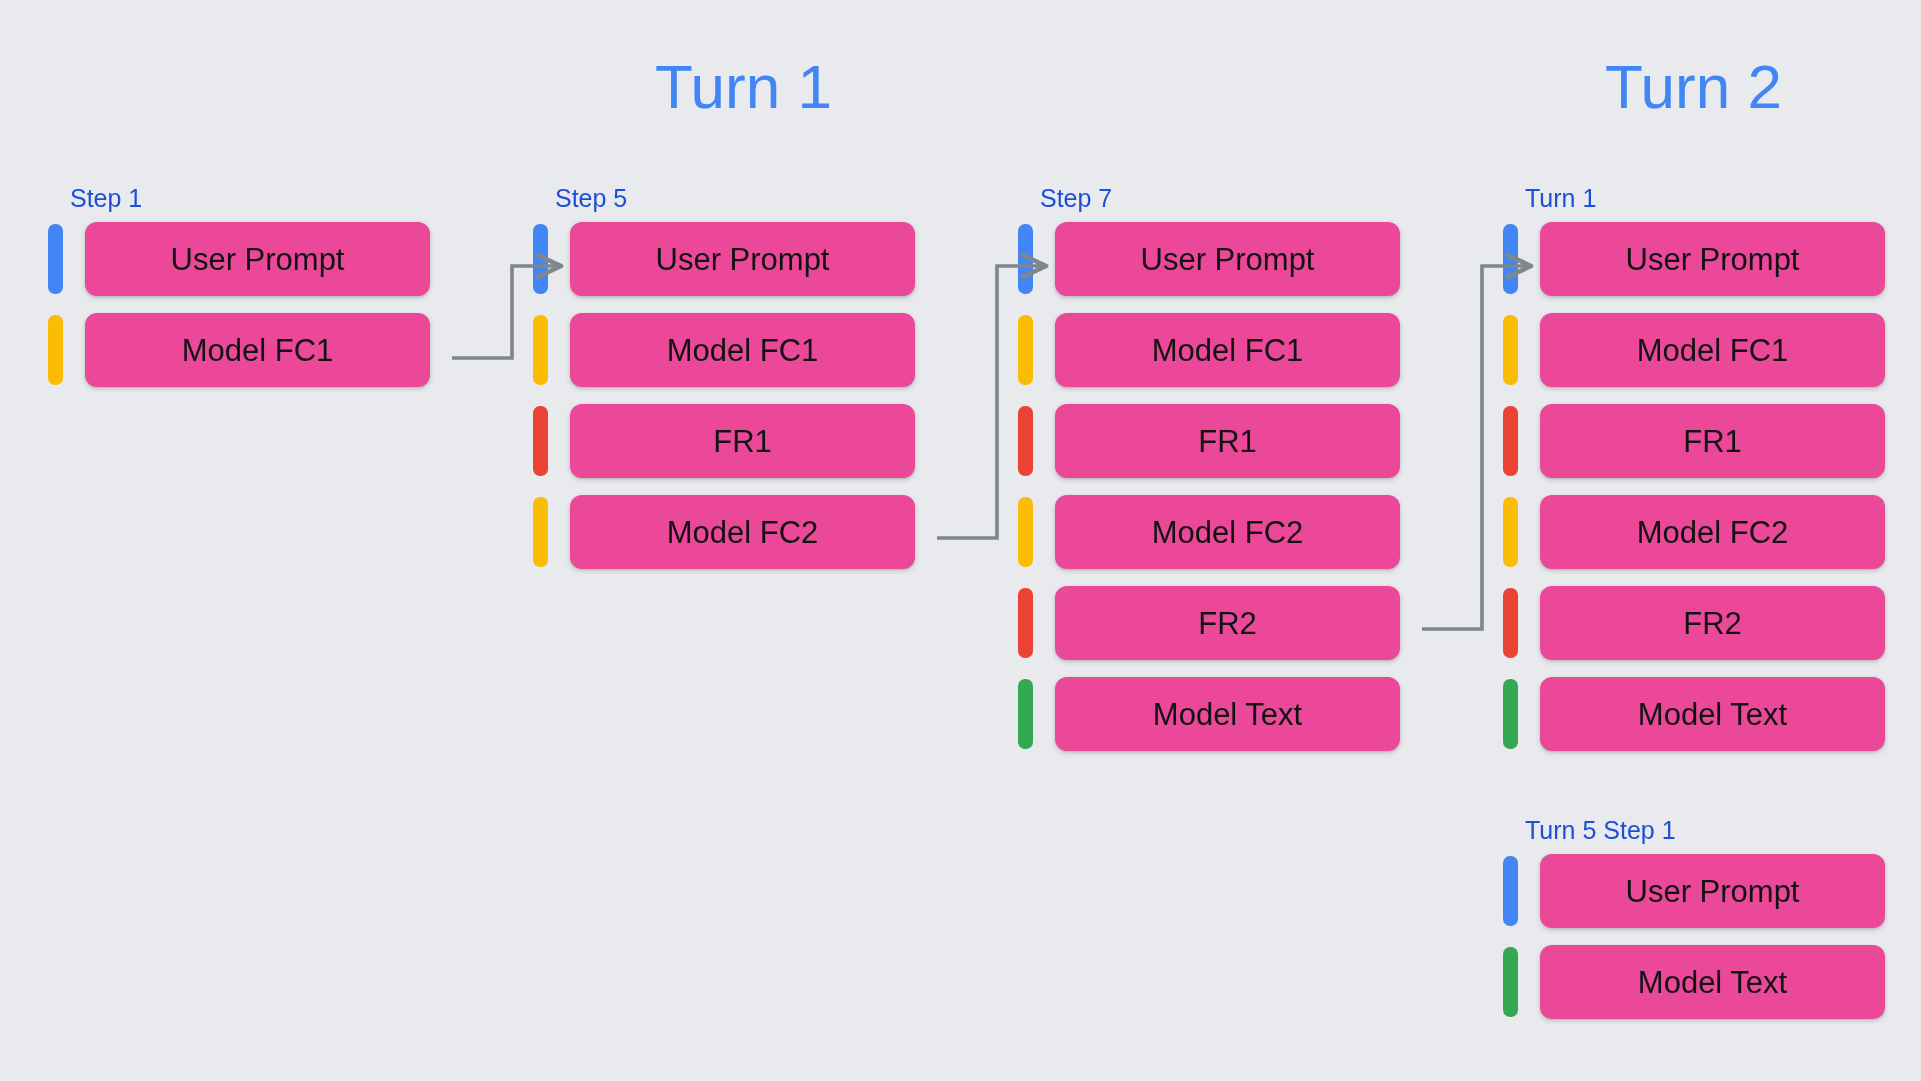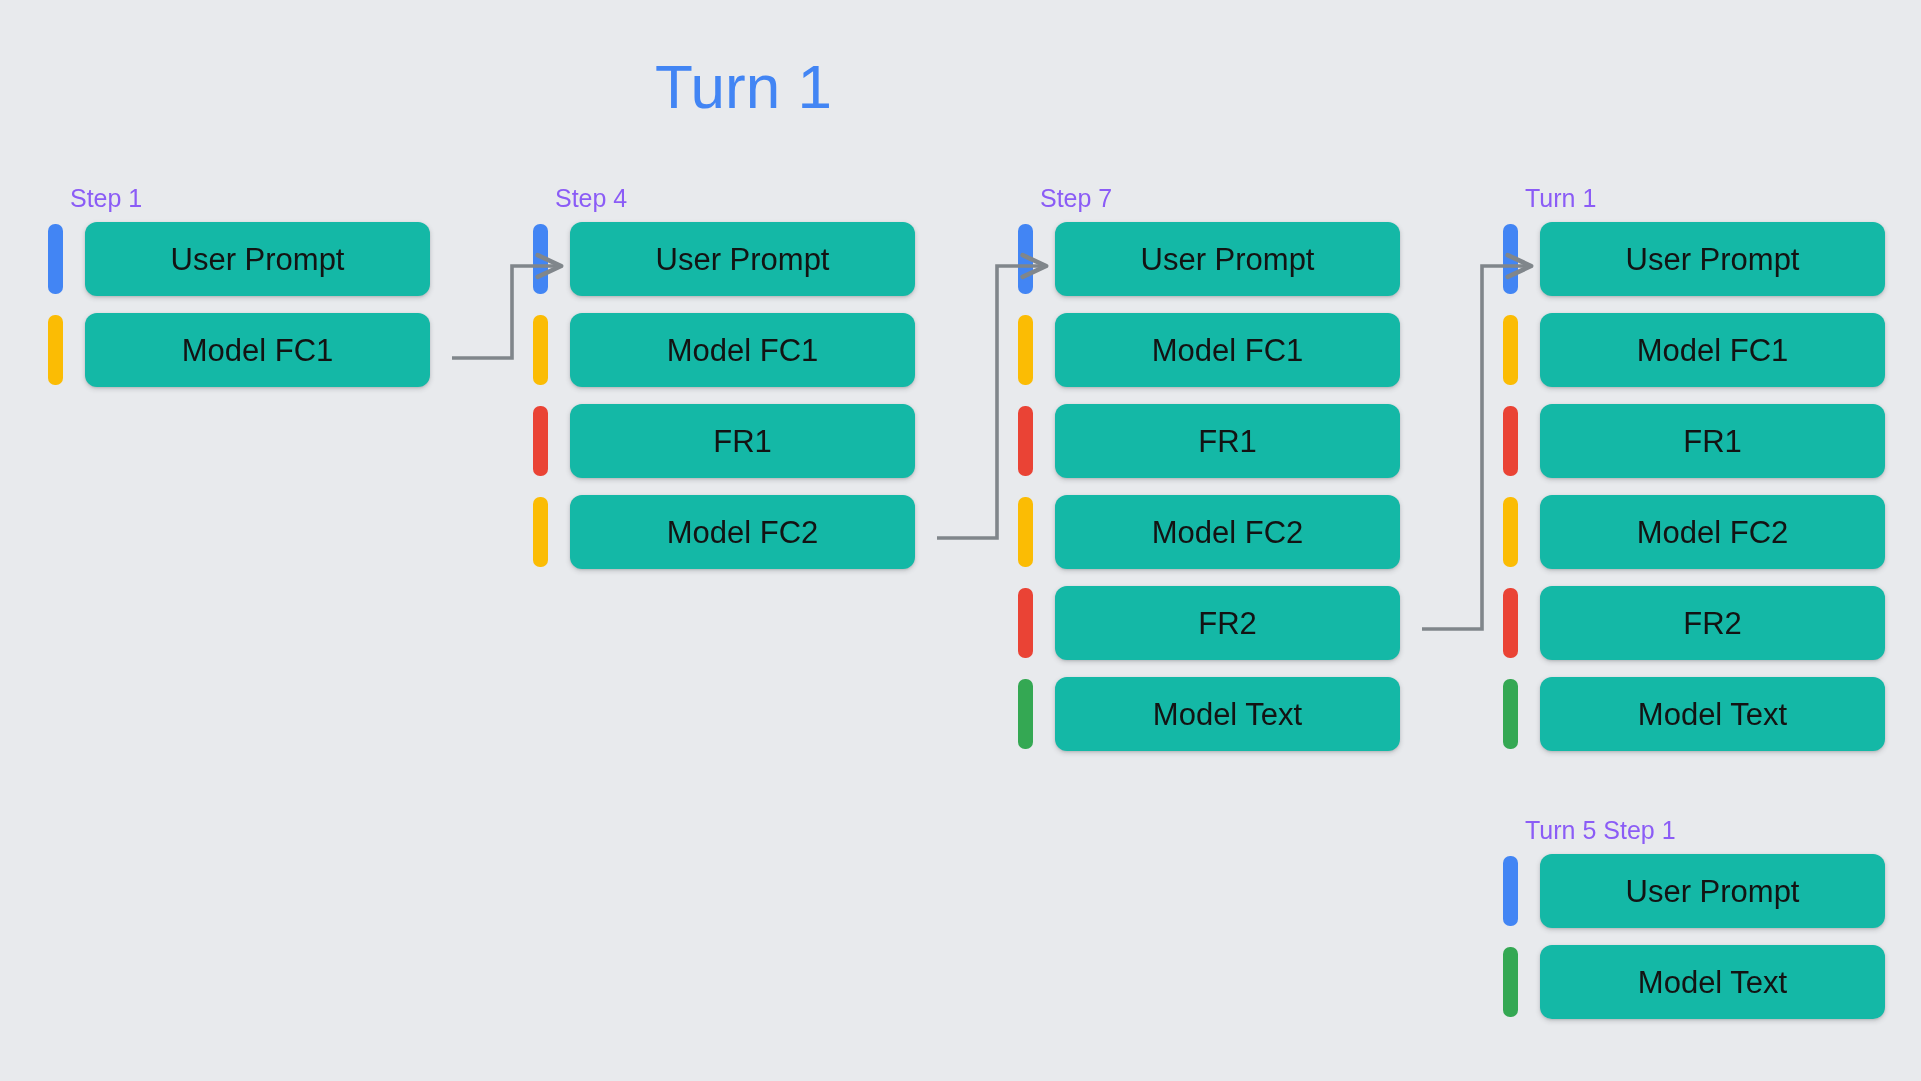--- a/index.html
+++ b/index.html
@@ -34,21 +34,21 @@
 
   
   .column {
     position: absolute;
   }
   .col-label {
     position: absolute;
     top: 0;
     left: 22px;
     font-size: 25px;
-    color: #8b5cf6;
+    color: #1d4ed8;
     font-weight: 400;
     white-space: nowrap;
     line-height: 1;
   }
   .rows {
     position: absolute;
     top: 36px;
     left: 0;
   }
 
@@ -70,21 +70,21 @@
   .bar-yellow { background: #fbbc04; }
   .bar-red    { background: #ea4335; }
   .bar-green  { background: #34a853; }
 
   .card {
     position: absolute;
     left: 37px;
     top: 0;
     width: 345px;
     height: 74px;
-    background: #14b8a6;
+    background: #ec4899;
     border-radius: 12px;
     box-shadow: 0 2px 5px rgba(60,64,67,0.22), 0 1px 2px rgba(60,64,67,0.12);
     display: flex;
     align-items: center;
     justify-content: center;
     box-sizing: border-box;
   }
   .card-label {
     font-size: 31px;
     color: #131313;
@@ -101,41 +101,42 @@
     height: 1081px;
     pointer-events: none;
   }
 </style>
 </head>
 <body>
 
 <div id="canvas">
 
   <div class="turn-title" style="left:655px; top:56px;">Turn 1</div>
+  <div class="turn-title" style="left:1605px; top:56px;">Turn 2</div>
 
   <div class="column" style="left:48px; top:186px;">
     <div class="col-label">Step 1</div>
     <div class="rows">
       <div class="row">
         <div class="bar bar-blue"></div>
         <div class="card">
           <span class="card-label">User Prompt</span>
         </div>
       </div>
       <div class="row">
         <div class="bar bar-yellow"></div>
         <div class="card">
           <span class="card-label">Model FC1</span>
         </div>
       </div>
     </div>
   </div>
 
   <div class="column" style="left:533px; top:186px;">
-    <div class="col-label">Step 4</div>
+    <div class="col-label">Step 5</div>
     <div class="rows">
       <div class="row">
         <div class="bar bar-blue"></div>
         <div class="card">
           <span class="card-label">User Prompt</span>
         </div>
       </div>
       <div class="row">
         <div class="bar bar-yellow"></div>
         <div class="card">

